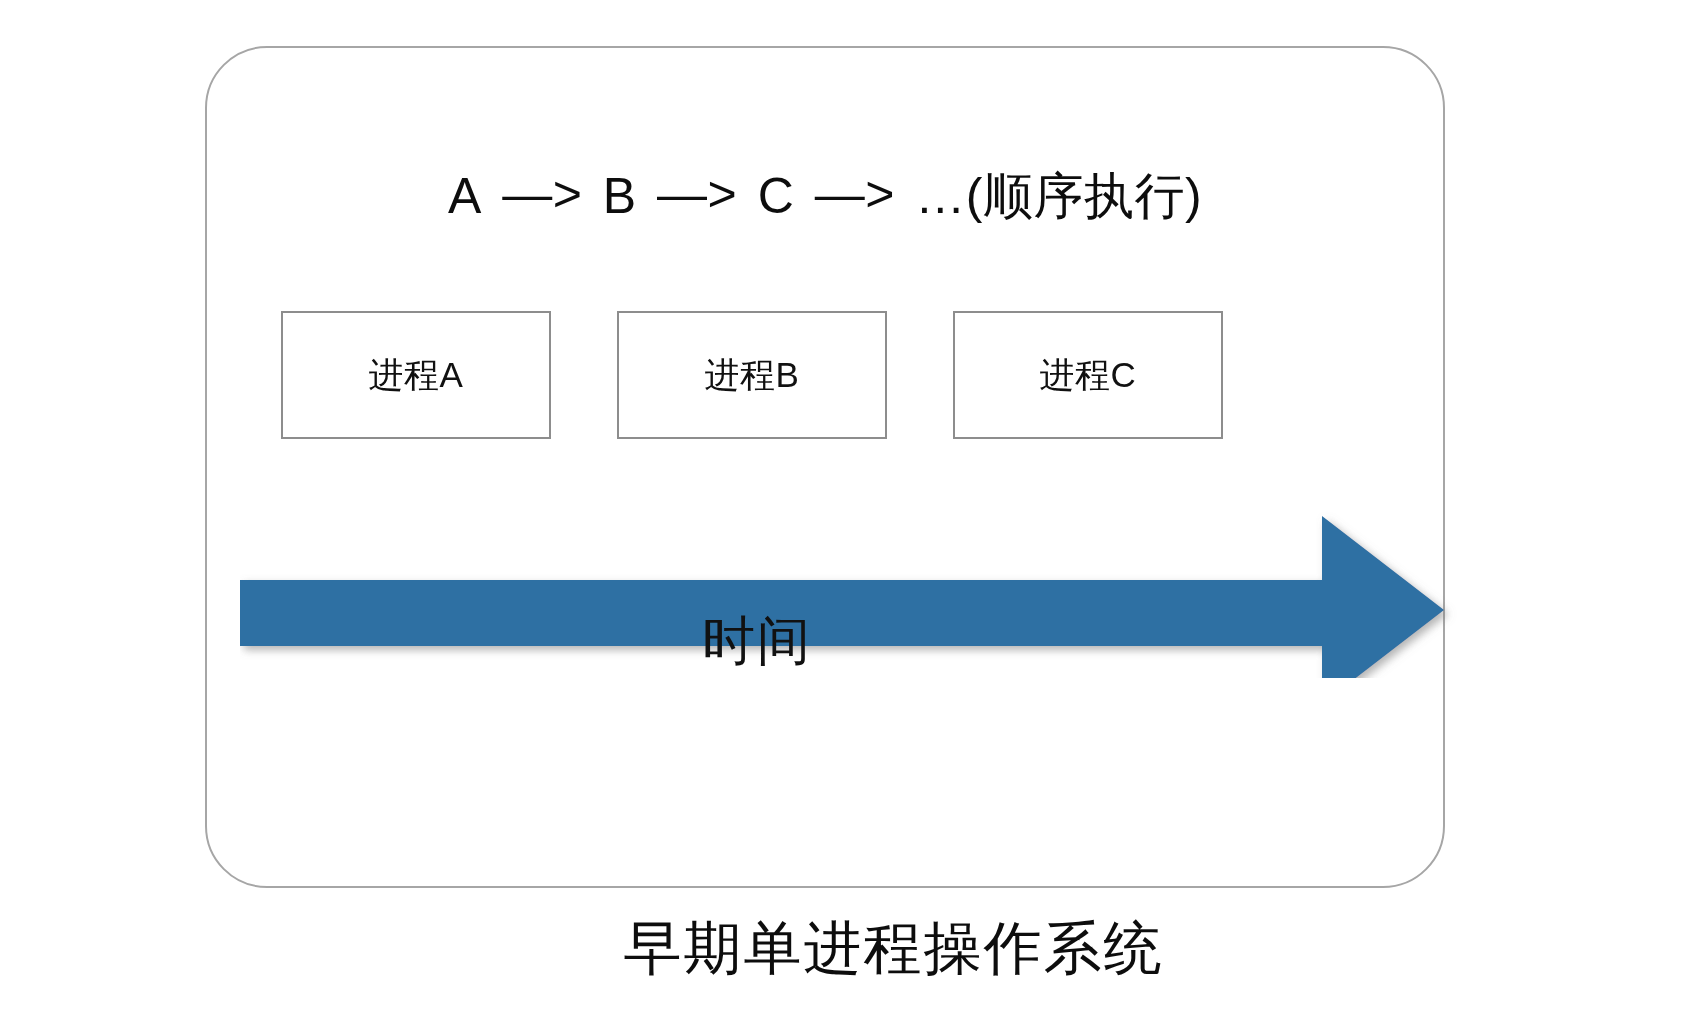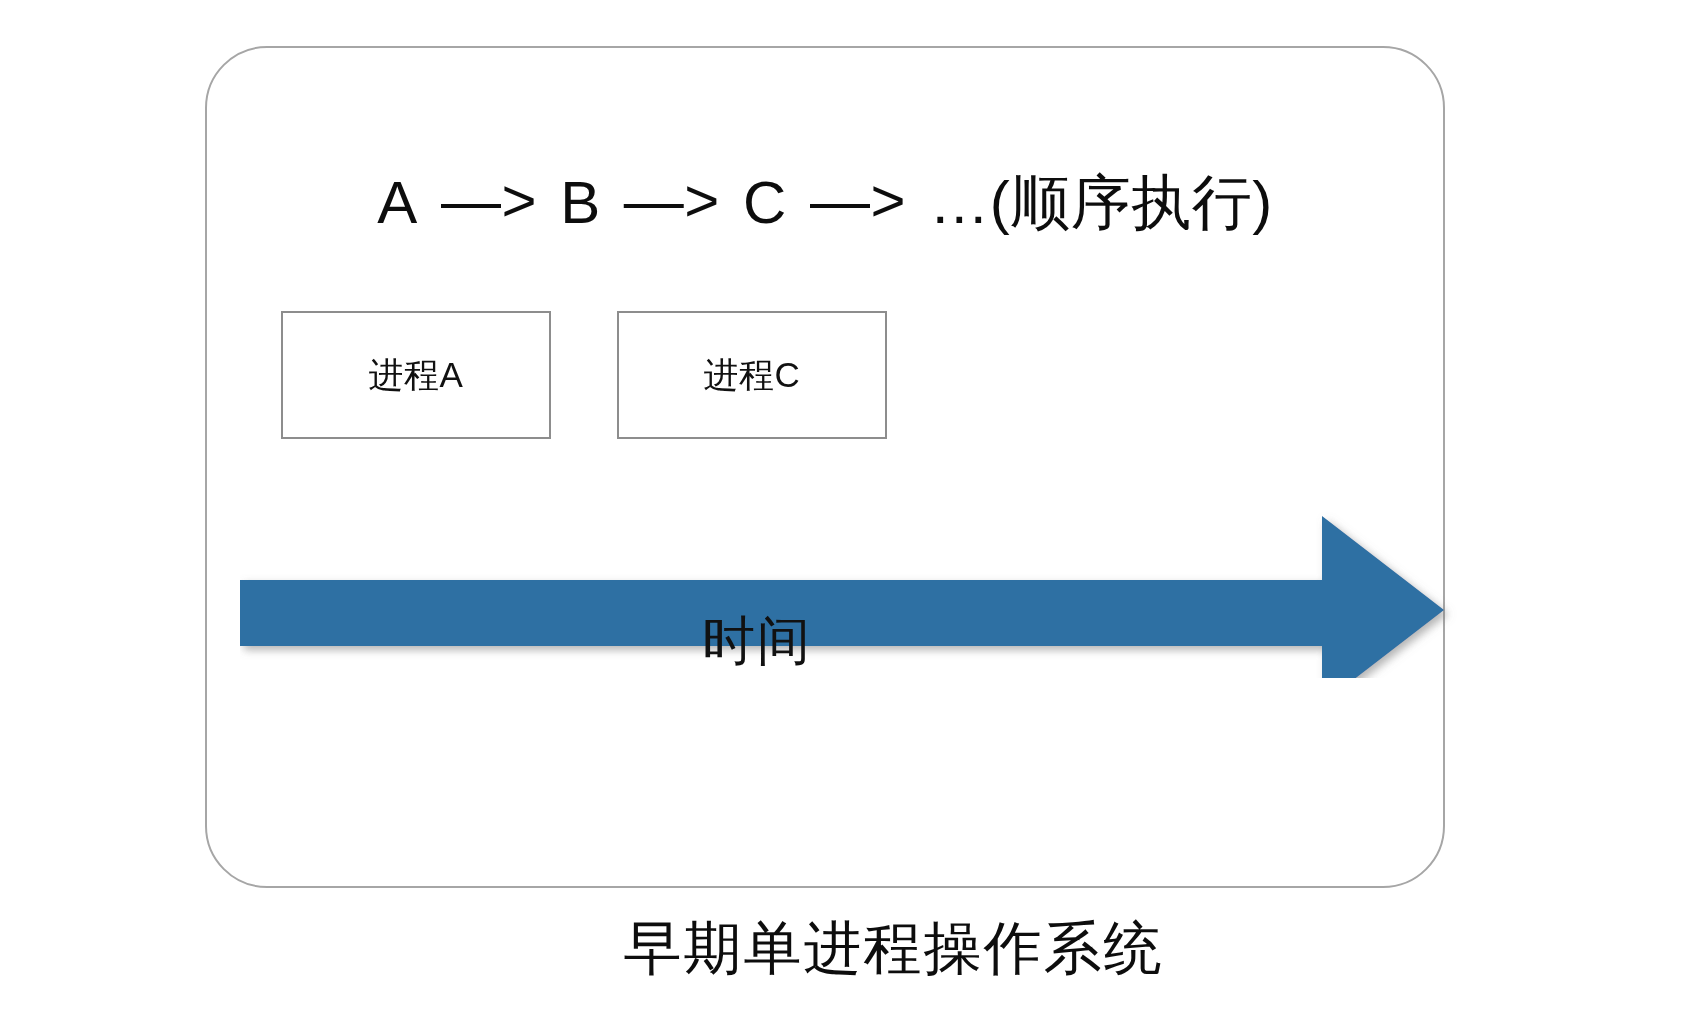--- a/index.html
+++ b/index.html
@@ -29,21 +29,21 @@
     box-sizing: border-box;
   }
 
   
   #sequence-line {
     position: absolute;
     left: 0;
     top: 120px;
     width: 100%;
     text-align: center;
-    font-size: 60px;
+    font-size: 50px;
     line-height: 1.15;
     letter-spacing: 0.5px;
     white-space: nowrap;
     color: #0d0d0d;
     font-weight: 400;
   }
   #sequence-line .seq-token { display: inline-block; }
   #sequence-line .seq-arrow {
     display: inline-block;
     margin: 0 6px;
@@ -130,20 +130,23 @@
     <span class="seq-token">C</span>
     <span class="seq-arrow">—&gt;</span>
     <span class="seq-token">…</span><span class="seq-note">(顺序执行)</span>
   </div>
 
   <div id="process-row">
     <div class="process-box">
       <span class="process-box-label">进程A</span>
     </div>
     <div class="process-box">
+      <span class="process-box-label">进程B</span>
+    </div>
+    <div class="process-box">
       <span class="process-box-label">进程C</span>
     </div>
   </div>
 
   <div id="time-arrow">
     <svg width="1230" height="210" viewBox="0 0 1230 210" xmlns="http://www.w3.org/2000/svg">
       <defs>
         <filter id="arrow-shadow" x="-10%" y="-10%" width="130%" height="130%">
           <feDropShadow dx="4" dy="4" stdDeviation="4" flood-color="#777777" flood-opacity="0.55"></feDropShadow>
         </filter>

